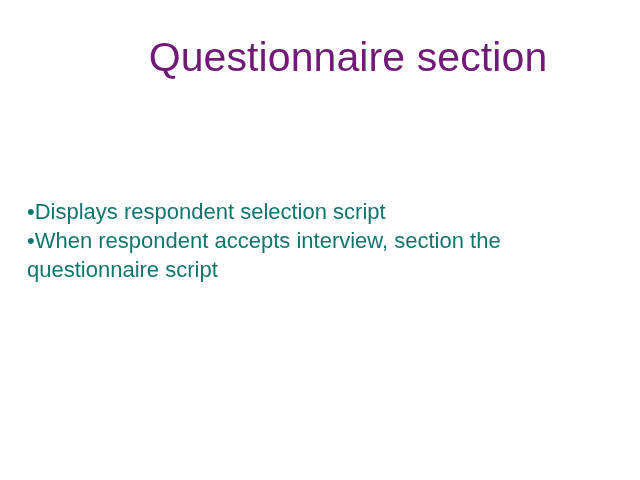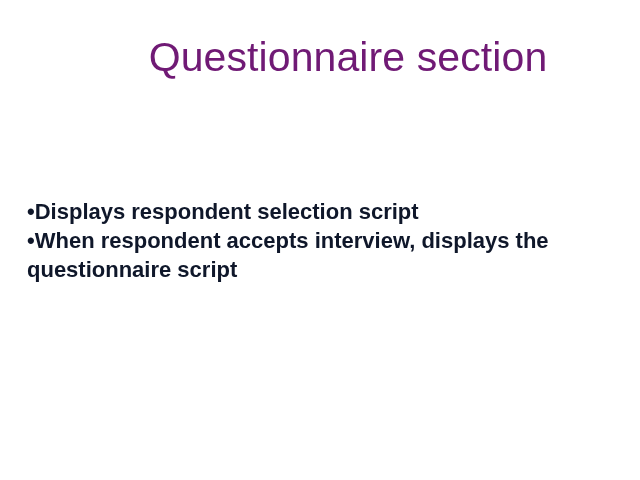--- a/index.html
+++ b/index.html
@@ -43,22 +43,21 @@
   }
 
   
   .slide-body {
     position: absolute;
     left: 27px;
     top: 197px;
     width: 578px;
     font-size: 22px;
     line-height: 29px;
-    color: #0f172a;
-    font-weight: bold;
+    color: #0f766e;
   }
 
   .bullet-line {
     margin: 0;
     padding: 0;
     text-indent: 0;
     
   }
 
   .bullet-mark {
@@ -71,16 +70,16 @@
 
 <div class="slide">
 
   <h1 class="slide-title">Questionnaire section</h1>
 
   <div class="slide-body">
 
     <p class="bullet-line"><span class="bullet-mark">•</span><span>Displays respondent selection script</span></p>
 
 
-    <p class="bullet-line"><span class="bullet-mark">•</span><span>When respondent accepts interview, displays the questionnaire script</span></p>
+    <p class="bullet-line"><span class="bullet-mark">•</span><span>When respondent accepts interview, section the questionnaire script</span></p>
 
   </div>
 </div>
 
 </body></html>

